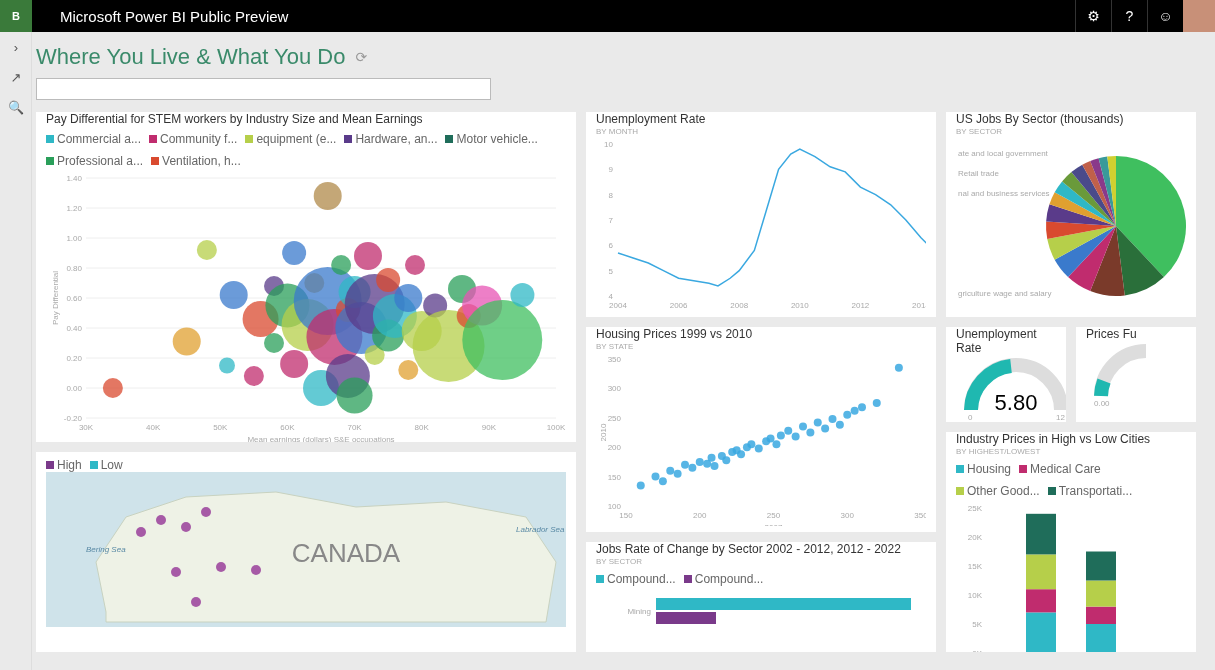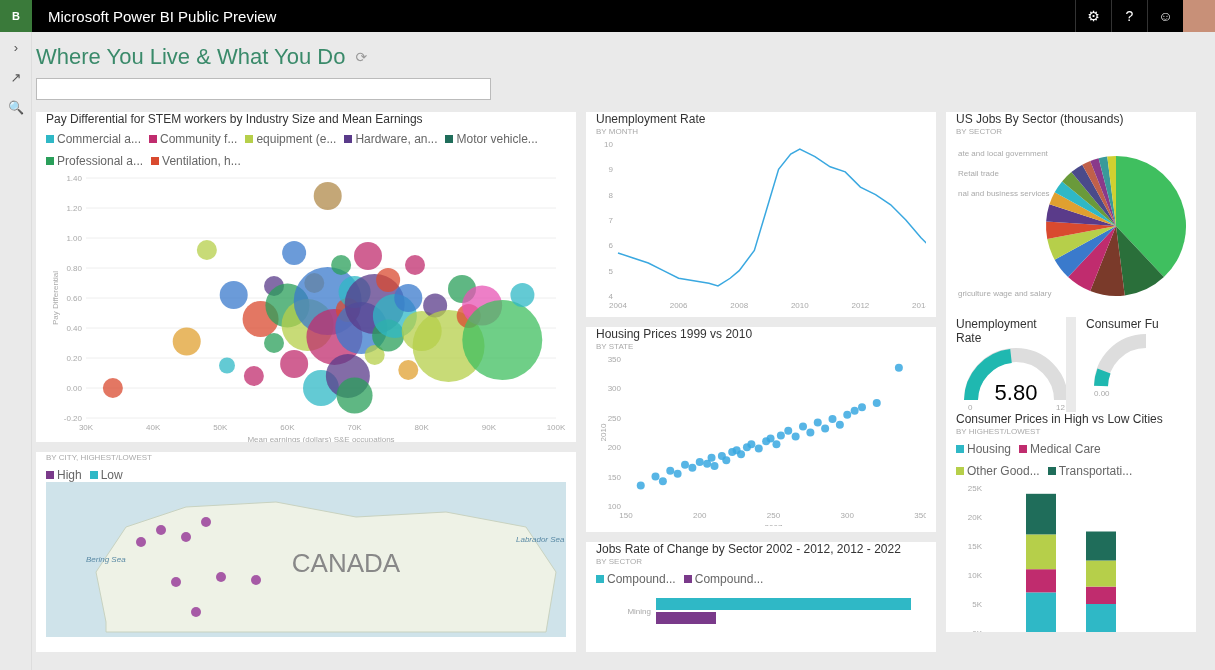--- a/index.html
+++ b/index.html
@@ -1,19 +1,19 @@
 <!DOCTYPE html>
 <html><head>
 <meta charset="utf-8">
 <style>
   * { box-sizing: border-box; margin: 0; padding: 0; }
   body { font-family: "Segoe UI", Arial, sans-serif; background: #eaeaea; width: 1215px; height: 670px; overflow: hidden; }
   .header { background: #000; color: #fff; height: 32px; display: flex; align-items: center; }
   .logo { width: 32px; height: 32px; background: #3a7a3a; display:flex;align-items:center;justify-content:center;font-size:11px;font-weight:bold;color:#fff; }
-  .title { font-size: 15px; font-weight: 300; padding-left: 16px; flex: 1; }
+  .title { font-size: 15px; font-weight: 300; padding-left: 28px; flex: 1; }
   .header-icons { display:flex; }
   .header-icon { width:36px; height:32px; display:flex;align-items:center;justify-content:center;border-left:1px solid #333;font-size:14px;cursor:pointer;}
   .avatar { width:32px; height:32px; background:#c89078; }
   .sidebar { position:absolute; left:0; top:32px; width:32px; height:638px; background:#eaeaea; border-right:1px solid #ddd; }
   .sidebar-item { width:32px; height:30px; display:flex;align-items:center;justify-content:center;font-size:13px;color:#555;cursor:pointer;}
   .main { position:absolute; left:20px; top:32px; width:1183px; height:615px; padding:12px 16px 0 16px; }
   .page-title { font-size:22px; font-weight:300; color:#3a8a6a; margin-bottom:8px; display:flex;align-items:center;gap:10px;}
   .refresh-icon { font-size:14px; color:#999;}
   .searchbox { width:455px; height:22px; border:1px solid #bbb; background:#fff; margin-bottom:12px;}
   .grid { display:grid; grid-template-columns: 540px 350px 1fr; gap:10px; }
@@ -139,21 +139,20 @@
             <circle cx="422.7142857142857" cy="148" r="12" fill="#d94a2f" fill-opacity="0.75"></circle>
             <circle cx="436.14285714285717" cy="137.5" r="20" fill="#e754b4" fill-opacity="0.75"></circle>
             <circle cx="456.2857142857143" cy="172" r="40" fill="#3fbf5f" fill-opacity="0.75"></circle>
             <circle cx="476.42857142857144" cy="126.99999999999999" r="12" fill="#2fb8c6" fill-opacity="0.75"></circle>
             <text class="axislabel" x="275" y="274" text-anchor="middle">Mean earnings (dollars) S&amp;E occupations</text>
             <text class="axislabel" transform="rotate(-90)" x="-130" y="12" text-anchor="middle">Pay Differential</text>
           </svg>
       </div>
 
       <div class="tile" style="height:200px">
-        <div class="tile-sub">BY CITY, HIGHEST/LOWEST</div>
         <div class="legend" id="map-legend">
             <div class="legend-item"><span class="swatch" style="background:#7a3a8a"></span>High</div>
             <div class="legend-item"><span class="swatch" style="background:#2fb8c6"></span>Low</div>
           </div>
         <svg width="520" height="155">
           <rect x="0" y="0" width="520" height="155" fill="#cfe3ea"></rect>
           <path d="M60,140 L50,90 L80,45 L140,25 L230,20 L310,35 L400,30 L480,45 L510,90 L500,150 L60,150 Z" fill="#eef2e6" stroke="#c8d2c0"></path>
           <text x="300" y="90" font-size="26" fill="#888" text-anchor="middle">CANADA</text>
           <text x="40" y="80" font-size="8" fill="#5a8aa5" font-style="italic">Bering Sea</text>
           <text x="470" y="60" font-size="8" fill="#5a8aa5" font-style="italic">Labrador Sea</text>
@@ -253,21 +252,21 @@
             <div class="legend-item"><span class="swatch" style="background:#7a3a8a"></span>Compound...</div>
           </div>
         <svg width="330" height="55">
           <text x="55" y="28" class="ytick" text-anchor="end">Mining</text>
           <rect x="60" y="12" width="255" height="12" fill="#2fb8c6"></rect>
           <rect x="60" y="26" width="60" height="12" fill="#7a3a8a"></rect>
         </svg>
       </div>
     </div>
 
-    <div style="display:flex;flex-direction:column;">
+    <div style="display:flex;flex-direction:column;gap:10px">
       <div class="tile" style="height:205px">
         <div class="tile-title">US Jobs By Sector (thousands)</div>
         <div class="tile-sub">BY SECTOR</div>
         <svg id="pie-svg" width="230" height="175">
             <path d="M160,90 L160,20 A70,70 0 0 1 207.91829741500823,141.0278039194988 Z" fill="#3fbf5f"></path>
             <path d="M160,90 L207.91829741500823,141.0278039194988 A70,70 0 0 1 168.7733263495013,159.44802909201343 Z" fill="#2a6f3a"></path>
             <path d="M160,90 L168.7733263495013,159.44802909201343 A70,70 0 0 1 134.23128131207255,155.08435401217758 Z" fill="#7a3a2a"></path>
             <path d="M160,90 L134.23128131207255,155.08435401217758 A70,70 0 0 1 112.0817025849918,141.0278039194988 Z" fill="#c02c6e"></path>
             <path d="M160,90 L112.0817025849918,141.0278039194988 A70,70 0 0 1 98.65853239692956,123.7227571871201 Z" fill="#3a7acc"></path>
             <path d="M160,90 L98.65853239692956,123.7227571871201 A70,70 0 0 1 91.2398924489918,103.11669202100074 Z" fill="#b6cf4a"></path>
@@ -292,30 +291,30 @@
           <div class="tile-title">Unemployment Rate</div>
           <svg width="120" height="65">
             <path d="M15,55 A45,45 0 0 1 105,55" fill="none" stroke="#ddd" stroke-width="14"></path>
             <path d="M15,55 A45,45 0 0 1 55,11" fill="none" stroke="#1fb8b0" stroke-width="14"></path>
             <text x="60" y="55" text-anchor="middle" class="gauge-num">5.80</text>
             <text x="12" y="65" class="ytick">0</text>
             <text x="100" y="65" class="ytick">12</text>
           </svg>
         </div>
         <div class="tile" style="height:95px;overflow:hidden">
-          <div class="tile-title">Consumer Fu</div>
+          <div class="tile-title">Prices Fu</div>
           <svg width="60" height="65">
             <path d="M15,55 A45,45 0 0 1 60,10" fill="none" stroke="#ddd" stroke-width="14"></path>
             <path d="M15,55 A45,45 0 0 1 18,40" fill="none" stroke="#1fb8b0" stroke-width="14"></path>
             <text x="8" y="65" class="ytick">0.00</text>
           </svg>
         </div>
       </div>
       <div class="tile" style="height:220px">
-        <div class="tile-title">Consumer Prices in High vs Low Cities</div>
+        <div class="tile-title">Industry Prices in High vs Low Cities</div>
         <div class="tile-sub">BY HIGHEST/LOWEST</div>
         <div class="legend" id="cb-legend">
             <div class="legend-item"><span class="swatch" style="background:#2fb8c6"></span>Housing</div>
             <div class="legend-item"><span class="swatch" style="background:#c02c6e"></span>Medical Care</div>
             <div class="legend-item"><span class="swatch" style="background:#b6cf4a"></span>Other Good...</div>
             <div class="legend-item"><span class="swatch" style="background:#1f6d5a"></span>Transportati...</div>
           </div>
         <svg id="cb-svg" width="230" height="170">
             <text class="ytick" x="26" y="158" text-anchor="end">0K</text>
             <text class="ytick" x="26" y="129" text-anchor="end">5K</text>

